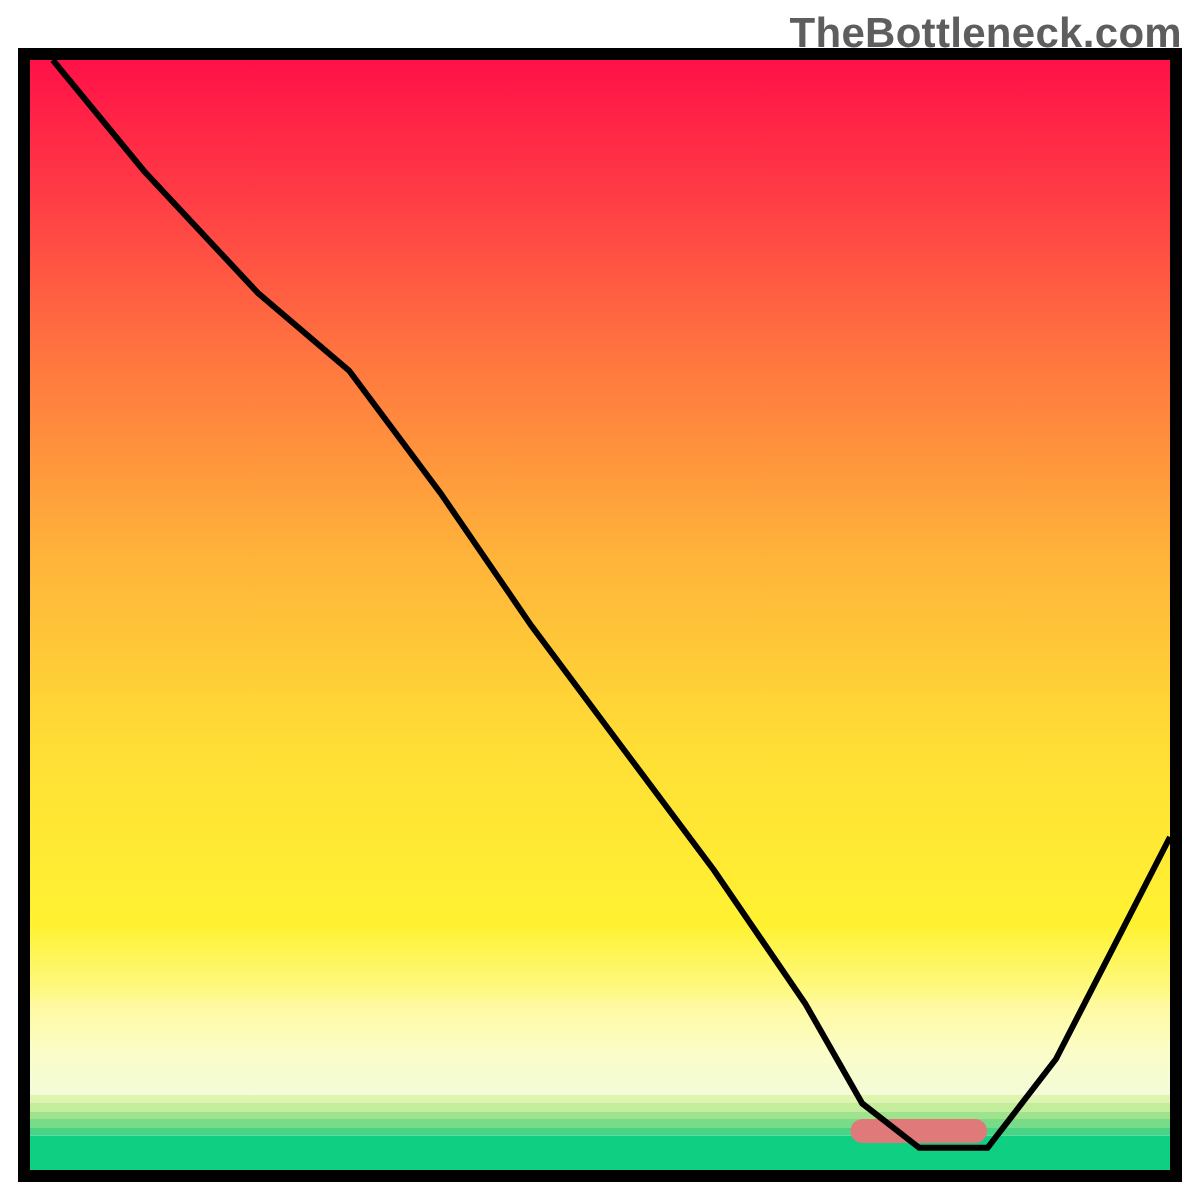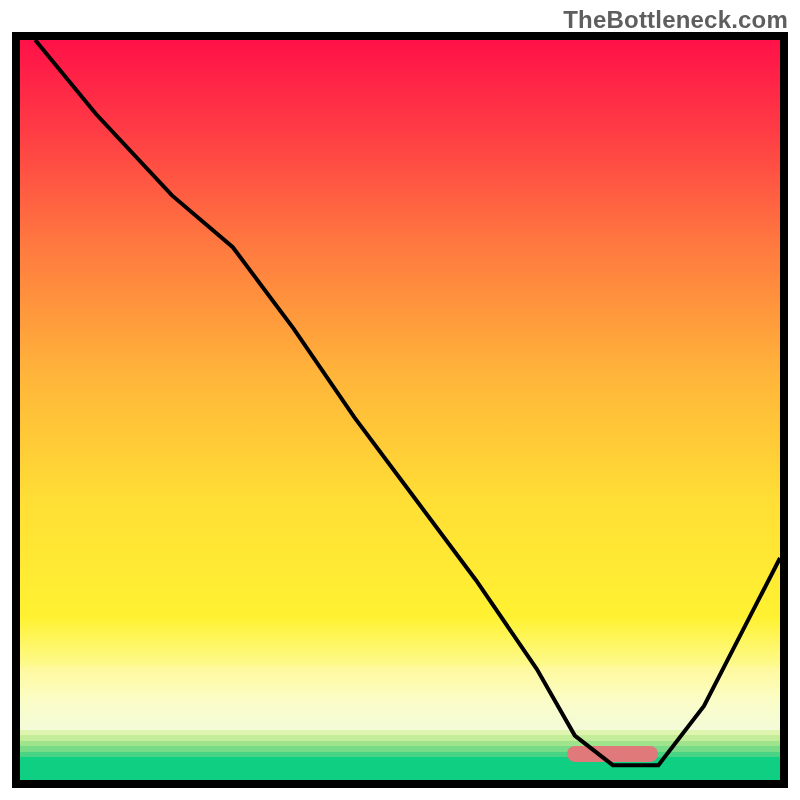--- a/index.html
+++ b/index.html
@@ -13,21 +13,21 @@
   }
   .wrap {
     position: relative;
     width: 800px;
     height: 800px;
   }
   .watermark {
     position: absolute;
     top: 6px;
     right: 12px;
-    font-size: 24px;
+    font-size: 28px;
     font-weight: 600;
     color: #5e5e5e;
     letter-spacing: 0.2px;
     z-index: 50;
   }
   .frame {
     position: absolute;
     left: 12px;
     top: 32px;
     width: 776px;   

